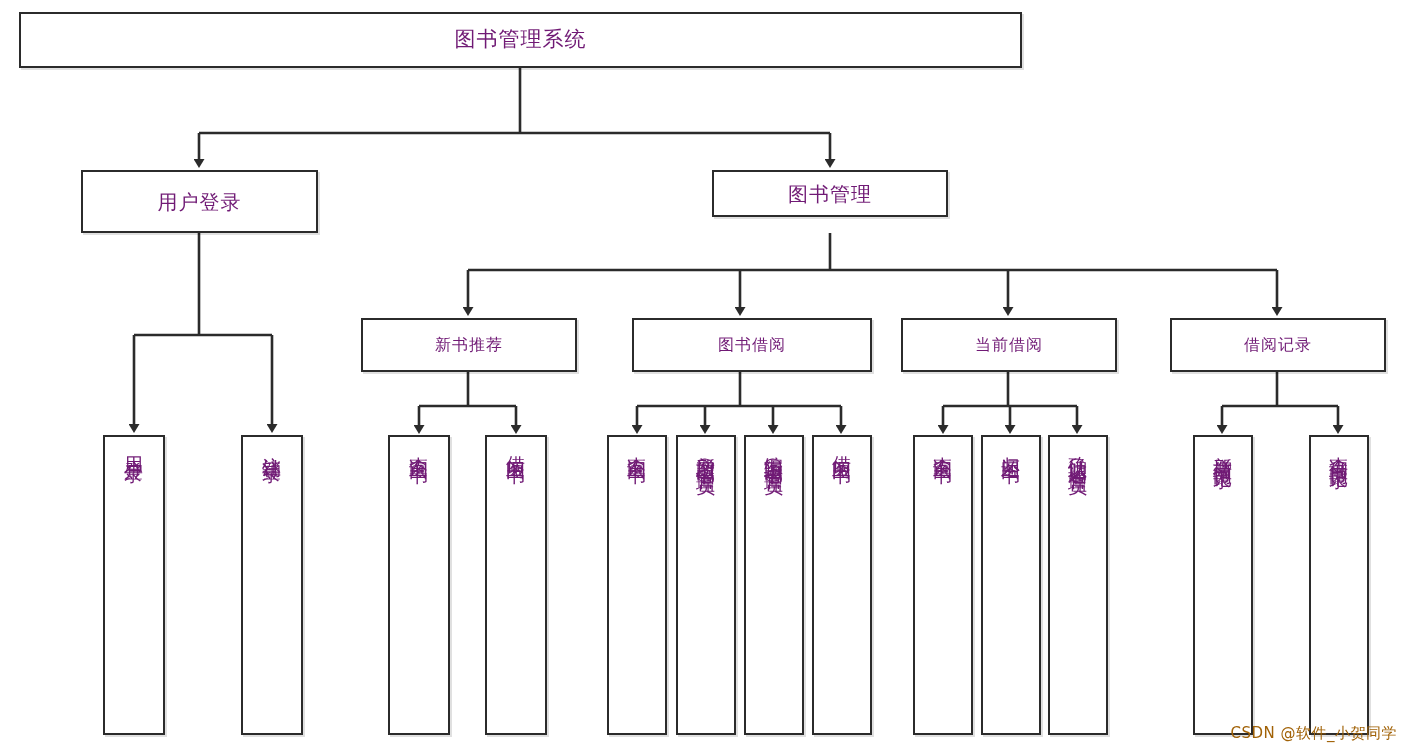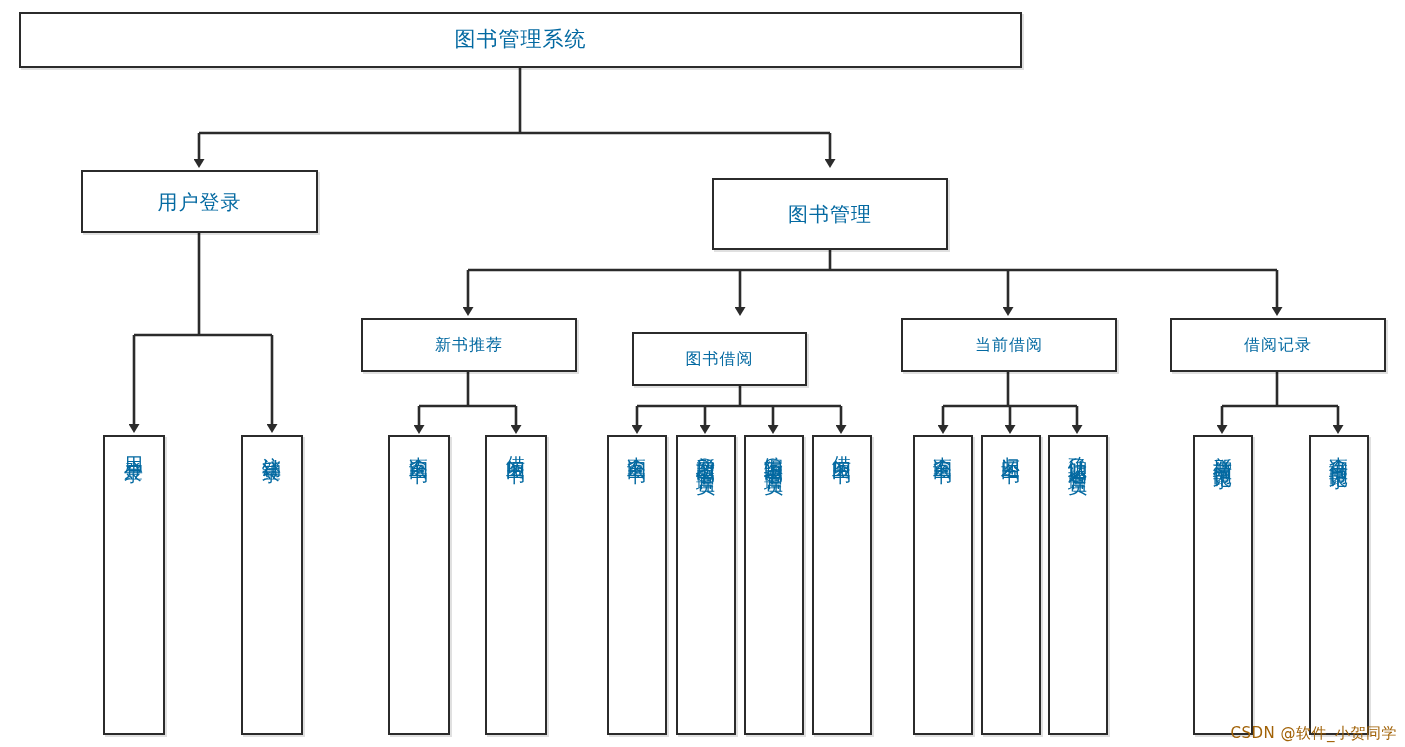--- a/index.html
+++ b/index.html
@@ -35,21 +35,21 @@
     align-items: center;
     justify-content: center;
     box-shadow: 2px 2px 0 rgba(0,0,0,0.12);
     z-index: 2;
   }
   .node .label {
     font-size: 20px;
     line-height: 1.1;
     letter-spacing: 1px;
     white-space: nowrap;
-    color: #0369a1;
+    color: #701a75;
   }
   .node.root .label { font-size: 21px; }
   .node.level1 .label { font-size: 20px; }
   .node.level2 .label { font-size: 16px; }
   
   .node.leaf {
     align-items: flex-start;
     justify-content: center;
     padding-top: 4px;
   }
@@ -130,28 +130,28 @@
     </g>
   </svg>
 
   <div class="node root" style="left:19px; top:12px; width:1003px; height:56px;">
     <span class="label">图书管理系统</span>
   </div>
 
   <div class="node level1" style="left:81px; top:170px; width:237px; height:63px;">
     <span class="label">用户登录</span>
   </div>
-  <div class="node level1" style="left:712px; top:178px; width:236px; height:72px;">
+  <div class="node level1" style="left:712px; top:170px; width:236px; height:47px;">
     <span class="label">图书管理</span>
   </div>
 
   <div class="node level2" style="left:361px; top:318px; width:216px; height:54px;">
     <span class="label">新书推荐</span>
   </div>
-  <div class="node level2" style="left:632px; top:332px; width:175px; height:54px;">
+  <div class="node level2" style="left:632px; top:318px; width:240px; height:54px;">
     <span class="label">图书借阅</span>
   </div>
   <div class="node level2" style="left:1170px; top:318px; width:216px; height:54px;">
     <span class="label">借阅记录</span>
   </div>
   <div class="node level2" style="left:901px; top:318px; width:216px; height:54px;">
     <span class="label">当前借阅</span>
   </div>
 
   <div class="node leaf" style="left:103px; top:435px; width:62px; height:300px;">

